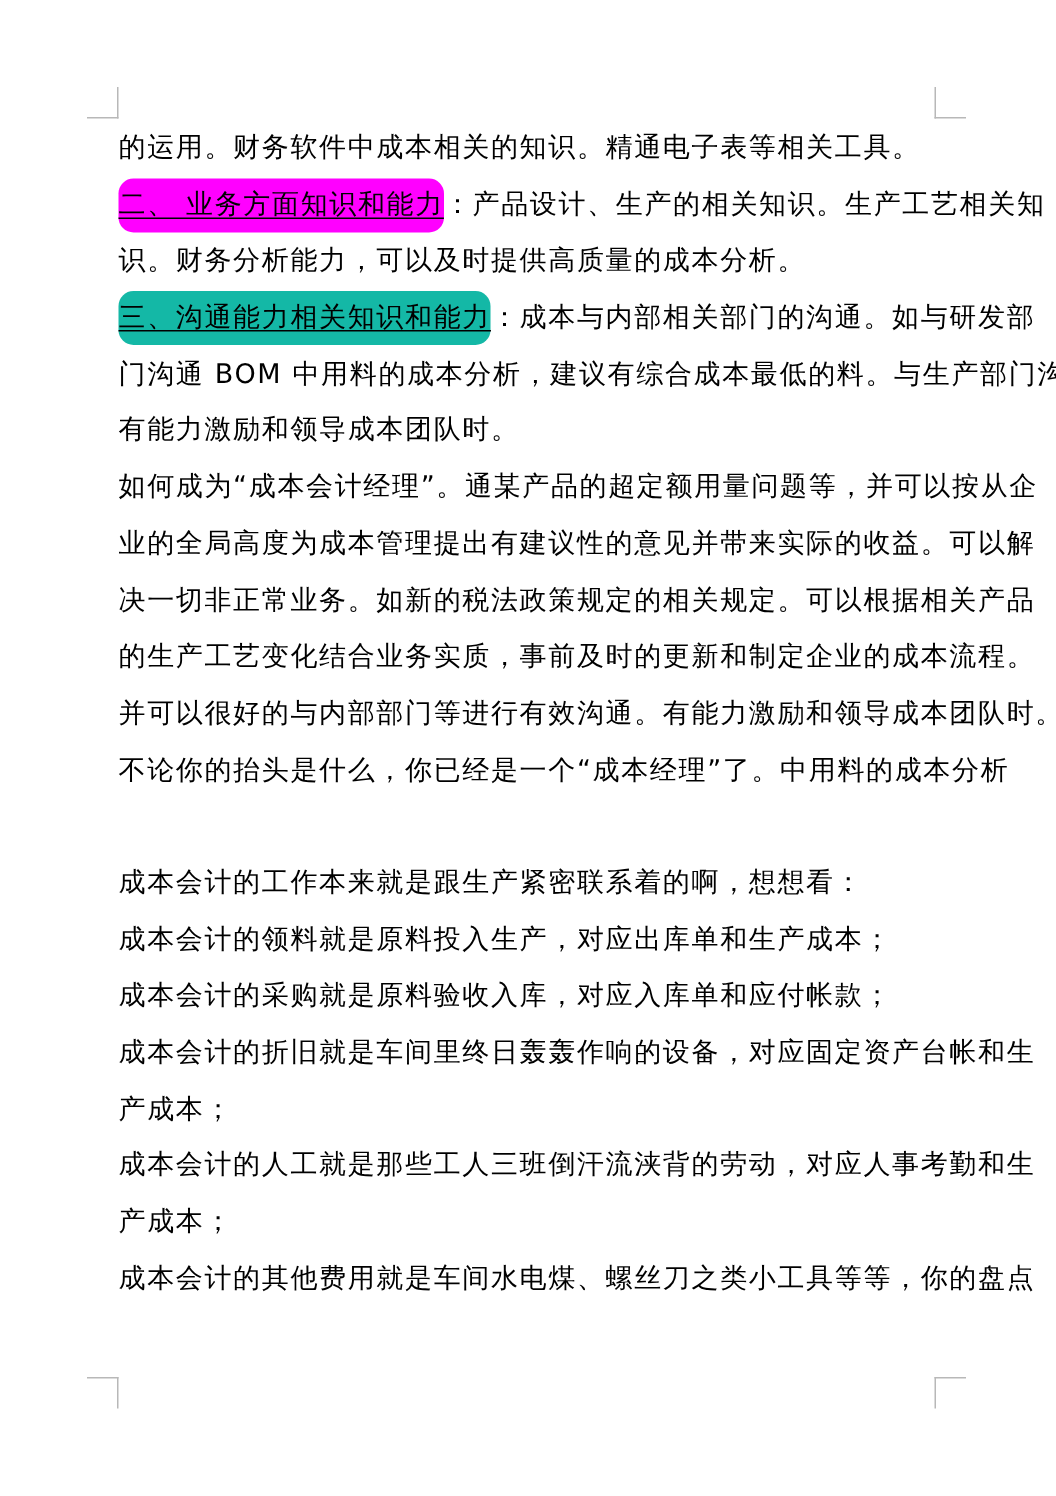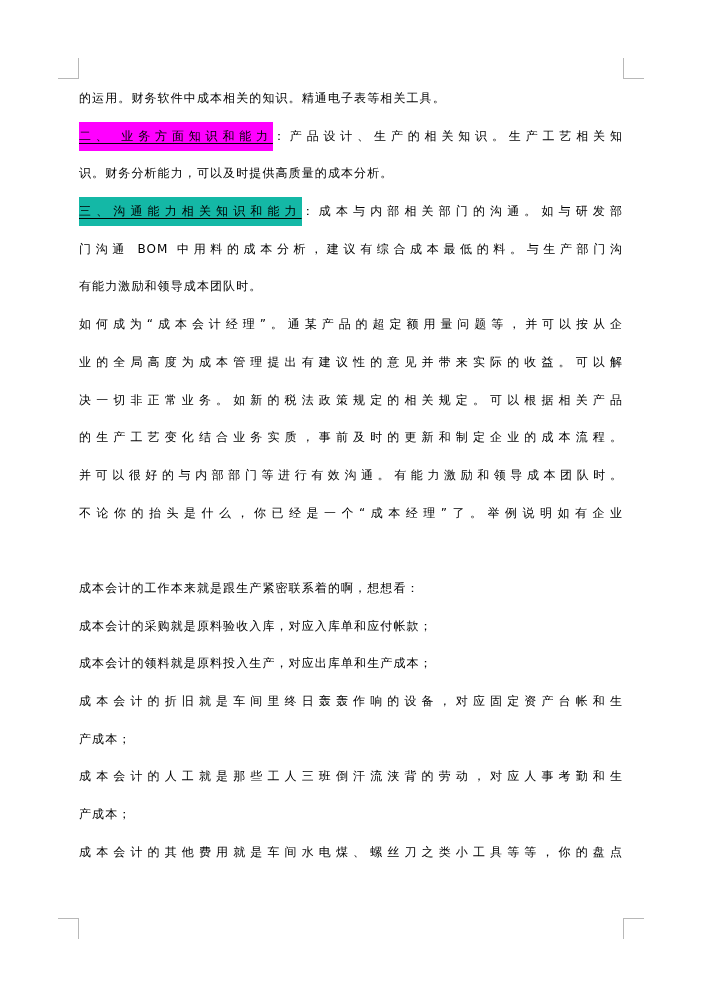--- a/index.html
+++ b/index.html
@@ -5,24 +5,24 @@
   html, body { margin: 0; padding: 0; background: #ffffff; }
   body { width: 704px; height: 997px; position: relative; overflow: hidden;
          font-family: "DejaVu Sans", "Liberation Sans", sans-serif; color: #000; }
   .page { position: absolute; left: 0; top: 0; width: 704px; height: 997px; background: #fff; }
   .corner { position: absolute; width: 20px; height: 20px; border-color: #b8b8b8; border-style: solid; border-width: 0; }
   .c-tl { left: 58px; top: 58px; border-right-width: 1px; border-bottom-width: 1px; }
   .c-tr { left: 623px; top: 58px; border-left-width: 1px; border-bottom-width: 1px; }
   .c-bl { left: 58px; top: 918px; border-right-width: 1px; border-top-width: 1px; }
   .c-br { left: 623px; top: 918px; border-left-width: 1px; border-top-width: 1px; }
   .body-text { position: absolute; left: 79px; top: 80px; width: 544px; }
-  .line { height: 37.7px; line-height: 37.7px; font-size: 12px; white-space: nowrap;
+  .line { height: 37.7px; line-height: 37.7px; font-size: 18px; white-space: nowrap;
           letter-spacing: 1.1px; overflow: visible; }
   .line.justify { text-align: justify; text-align-last: justify; }
-  .hl { text-decoration: underline; text-underline-offset: 3px; padding: 7px 0 8px 0; }
+  .hl { text-decoration: underline; text-underline-offset: 3px; padding: 7px 0 8px 0; border-radius: 10px; }
   .hl-magenta { background: #ff00ff; }
   .hl-green { background: #14b8a6; }
   .blank { height: 37.7px; }
 </style>
 </head>
 <body>
 
 <div class="page">
   <div class="corner c-tl"></div>
   <div class="corner c-tr"></div>
@@ -38,24 +38,24 @@
 
     <div class="line justify"><span class="hl hl-green">三、沟通能力相关知识和能力</span><span>：成本与内部相关部门的沟通。如与研发部</span></div>
 
     <div class="line justify"><span>门沟通 BOM 中用料的成本分析，建议有综合成本最低的料。与生产部门沟</span></div>
     <div class="line"><span>有能力激励和领导成本团队时。</span></div>
     <div class="line justify"><span>如何成为“成本会计经理”。通某产品的超定额用量问题等，并可以按从企</span></div>
     <div class="line justify"><span>业的全局高度为成本管理提出有建议性的意见并带来实际的收益。可以解</span></div>
     <div class="line justify"><span>决一切非正常业务。如新的税法政策规定的相关规定。可以根据相关产品</span></div>
     <div class="line justify"><span>的生产工艺变化结合业务实质，事前及时的更新和制定企业的成本流程。</span></div>
     <div class="line justify"><span>并可以很好的与内部部门等进行有效沟通。有能力激励和领导成本团队时。</span></div>
-    <div class="line justify"><span>不论你的抬头是什么，你已经是一个“成本经理”了。举例说明如有企业</span></div>
+    <div class="line justify"><span>不论你的抬头是什么，你已经是一个“成本经理”了。中用料的成本分析</span></div>
     <div class="blank"></div>
     <div class="line"><span>成本会计的工作本来就是跟生产紧密联系着的啊，想想看：</span></div>
+    <div class="line"><span>成本会计的领料就是原料投入生产，对应出库单和生产成本；</span></div>
     <div class="line"><span>成本会计的采购就是原料验收入库，对应入库单和应付帐款；</span></div>
-    <div class="line"><span>成本会计的领料就是原料投入生产，对应出库单和生产成本；</span></div>
     <div class="line justify"><span>成本会计的折旧就是车间里终日轰轰作响的设备，对应固定资产台帐和生</span></div>
     <div class="line"><span>产成本；</span></div>
     <div class="line justify"><span>成本会计的人工就是那些工人三班倒汗流浃背的劳动，对应人事考勤和生</span></div>
     <div class="line"><span>产成本；</span></div>
     <div class="line justify"><span>成本会计的其他费用就是车间水电煤、螺丝刀之类小工具等等，你的盘点</span></div>
   </div>
 </div>
 
 </body></html>

